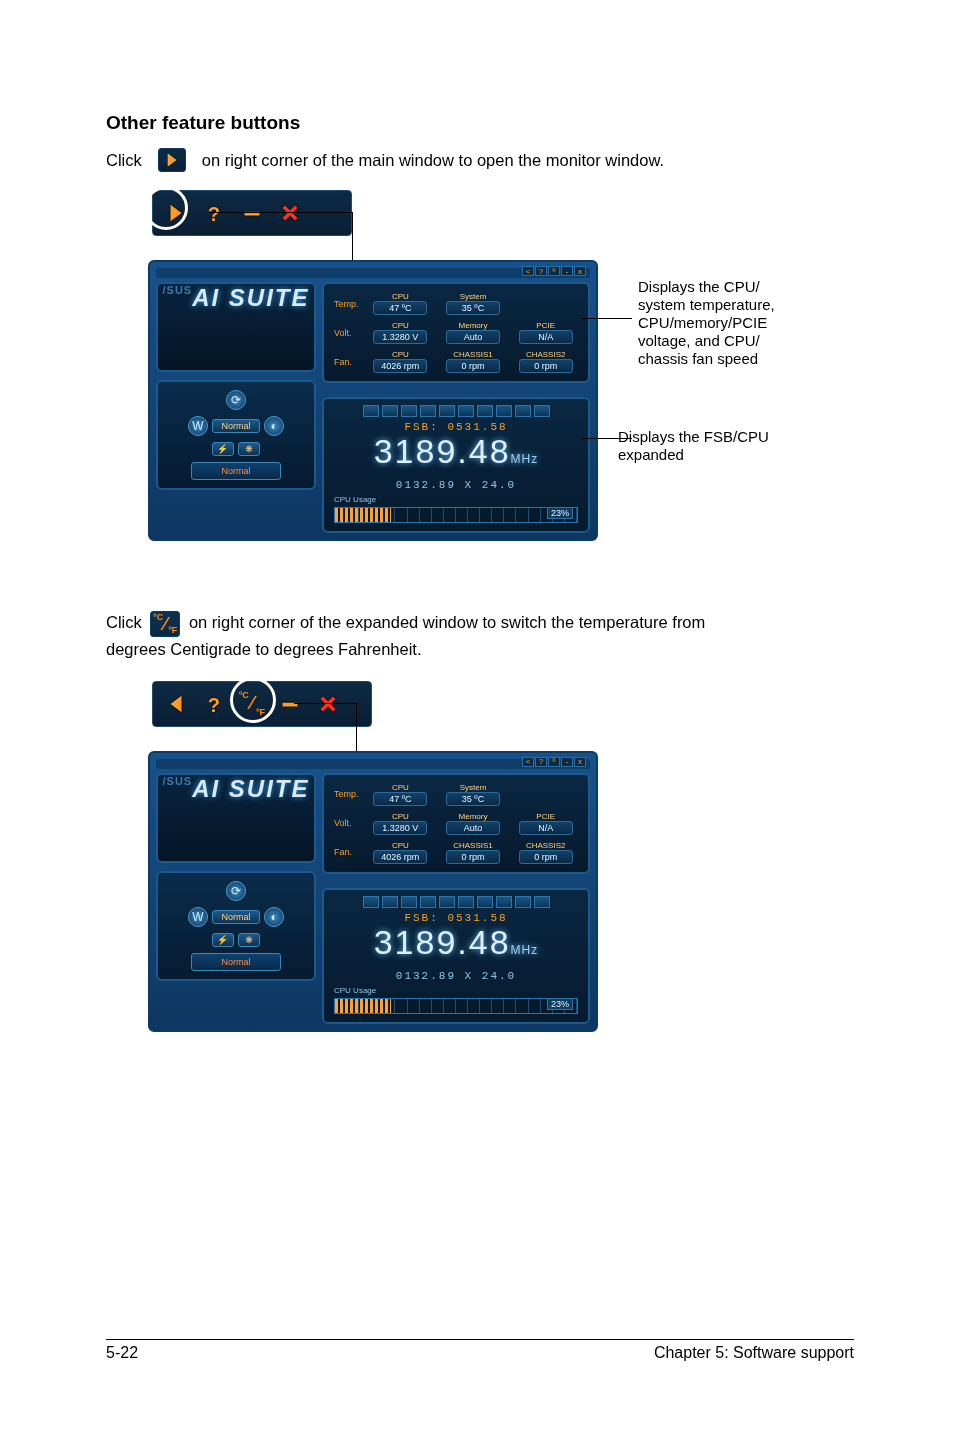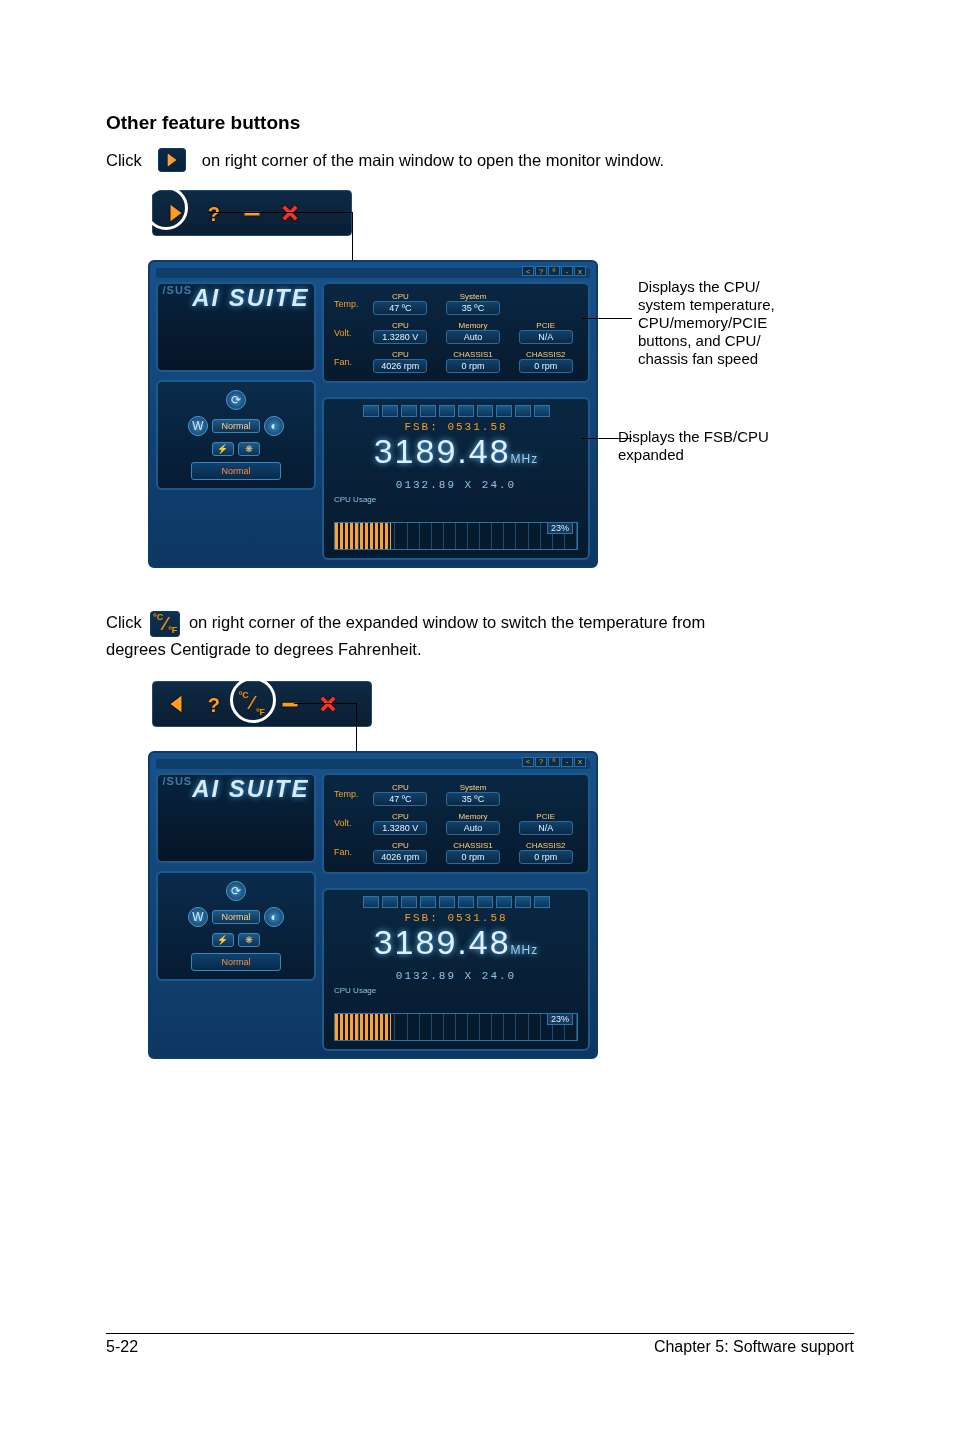--- a/index.html
+++ b/index.html
@@ -46,34 +46,34 @@
   .chip-val { font-size: 9px; color: #e8f4ff; background: linear-gradient(#11416b,#0a2a47); border: 1px solid #2e6a98; border-radius: 3px; padding: 1px 4px; min-width: 54px; text-align: center; }
 
   .freq-panel { background: linear-gradient(#0a2742,#061a2e); border: 2px solid #1c5a8e; border-radius: 6px; padding: 6px 10px 8px; }
   .blocks { display: flex; gap: 3px; margin-bottom: 4px; justify-content: center; }
   .blocks span { width: 16px; height: 12px; background: linear-gradient(#1a5788,#0c3558); border: 1px solid #2d74a8; }
   .fsb-line { font-size: 11px; color: #f7a026; text-align: center; letter-spacing: 2px; font-family: 'Courier New', monospace; }
   .big-freq { font-size: 34px; color: #dff1ff; text-align: center; font-family: 'Arial Black', Arial, sans-serif; letter-spacing: 2px; line-height: 36px; text-shadow: 0 0 6px #66c2ff; }
   .big-freq .mhz { font-size: 12px; color: #9ecff0; letter-spacing: 1px; }
   .mult-line { font-size: 11px; color: #8fc5e8; text-align: center; letter-spacing: 2px; font-family: 'Courier New', monospace; margin-top: 2px; }
   .cpuusage-line { font-size: 8px; color: #8fc5e8; margin-top: 4px; }
-  .usage-bar { height: 28px; background: #061a2e; border: 1px solid #2d74a8; position: relative; margin-top: 18px; text-align: right; }
+  .usage-bar { height: 16px; background: #061a2e; border: 1px solid #2d74a8; position: relative; margin-top: 3px; text-align: right; }
   .usage-ticks { position: absolute; inset: 0; display:flex; }
   .usage-ticks span { flex:1; border-right: 1px solid #1e4c72; }
   .usage-fill { position: absolute; left:0; top:0; bottom:0; width: 23%; background: repeating-linear-gradient(90deg,#ffa030 0 3px,#0000 3px 5px); }
   .usage-pct { position: absolute; right: 4px; top: -1px; font-size: 9px; background: #103a5e; color:#dff1ff; padding: 0 3px; border:1px solid #2d74a8; }
 
   
   .callout { position: absolute; font-size: 15px; font-weight: normal; line-height: 18px; }
   .leader { position: absolute; border-top: 1px solid #000; }
   .leader-v { position: absolute; border-left: 1px solid #000; }
 
   .spacer { height: 60px; }
 
-  .footer { position: absolute; left: 106px; right: 100px; bottom: 82px; display: flex; justify-content: space-between; font-size: 16px; border-top: 1px solid #000; padding-top: 4px; }
+  .footer { position: absolute; left: 106px; right: 100px; bottom: 76px; display: flex; justify-content: space-between; font-size: 16px; border-top: 1px solid #000; padding-top: 4px; }
 </style>
 </head>
 <body>
 
 <div class="page">
 
   <h3 class="section-heading">Other feature buttons</h3>
 
   <p class="instr">
     <span>Click</span>
@@ -237,21 +237,21 @@
           </div>
         </div>
       </div>
     </div>
 
     <div class="leader" style="left:440px; top:128px; width:50px;"></div>
     <div class="callout" style="left:496px; top:88px;">
       <span>Displays the CPU/</span><br>
       <span>system temperature,</span><br>
       <span>CPU/memory/PCIE</span><br>
-      <span>buttons, and CPU/</span><br>
+      <span>voltage, and CPU/</span><br>
       <span>chassis fan speed</span>
     </div>
     <div class="leader" style="left:440px; top:248px; width:50px;"></div>
     <div class="callout" style="left:476px; top:238px;">
       <span>Displays the FSB/CPU</span><br>
       <span>expanded</span>
     </div>
   </div>
 
   <div class="spacer"></div>

